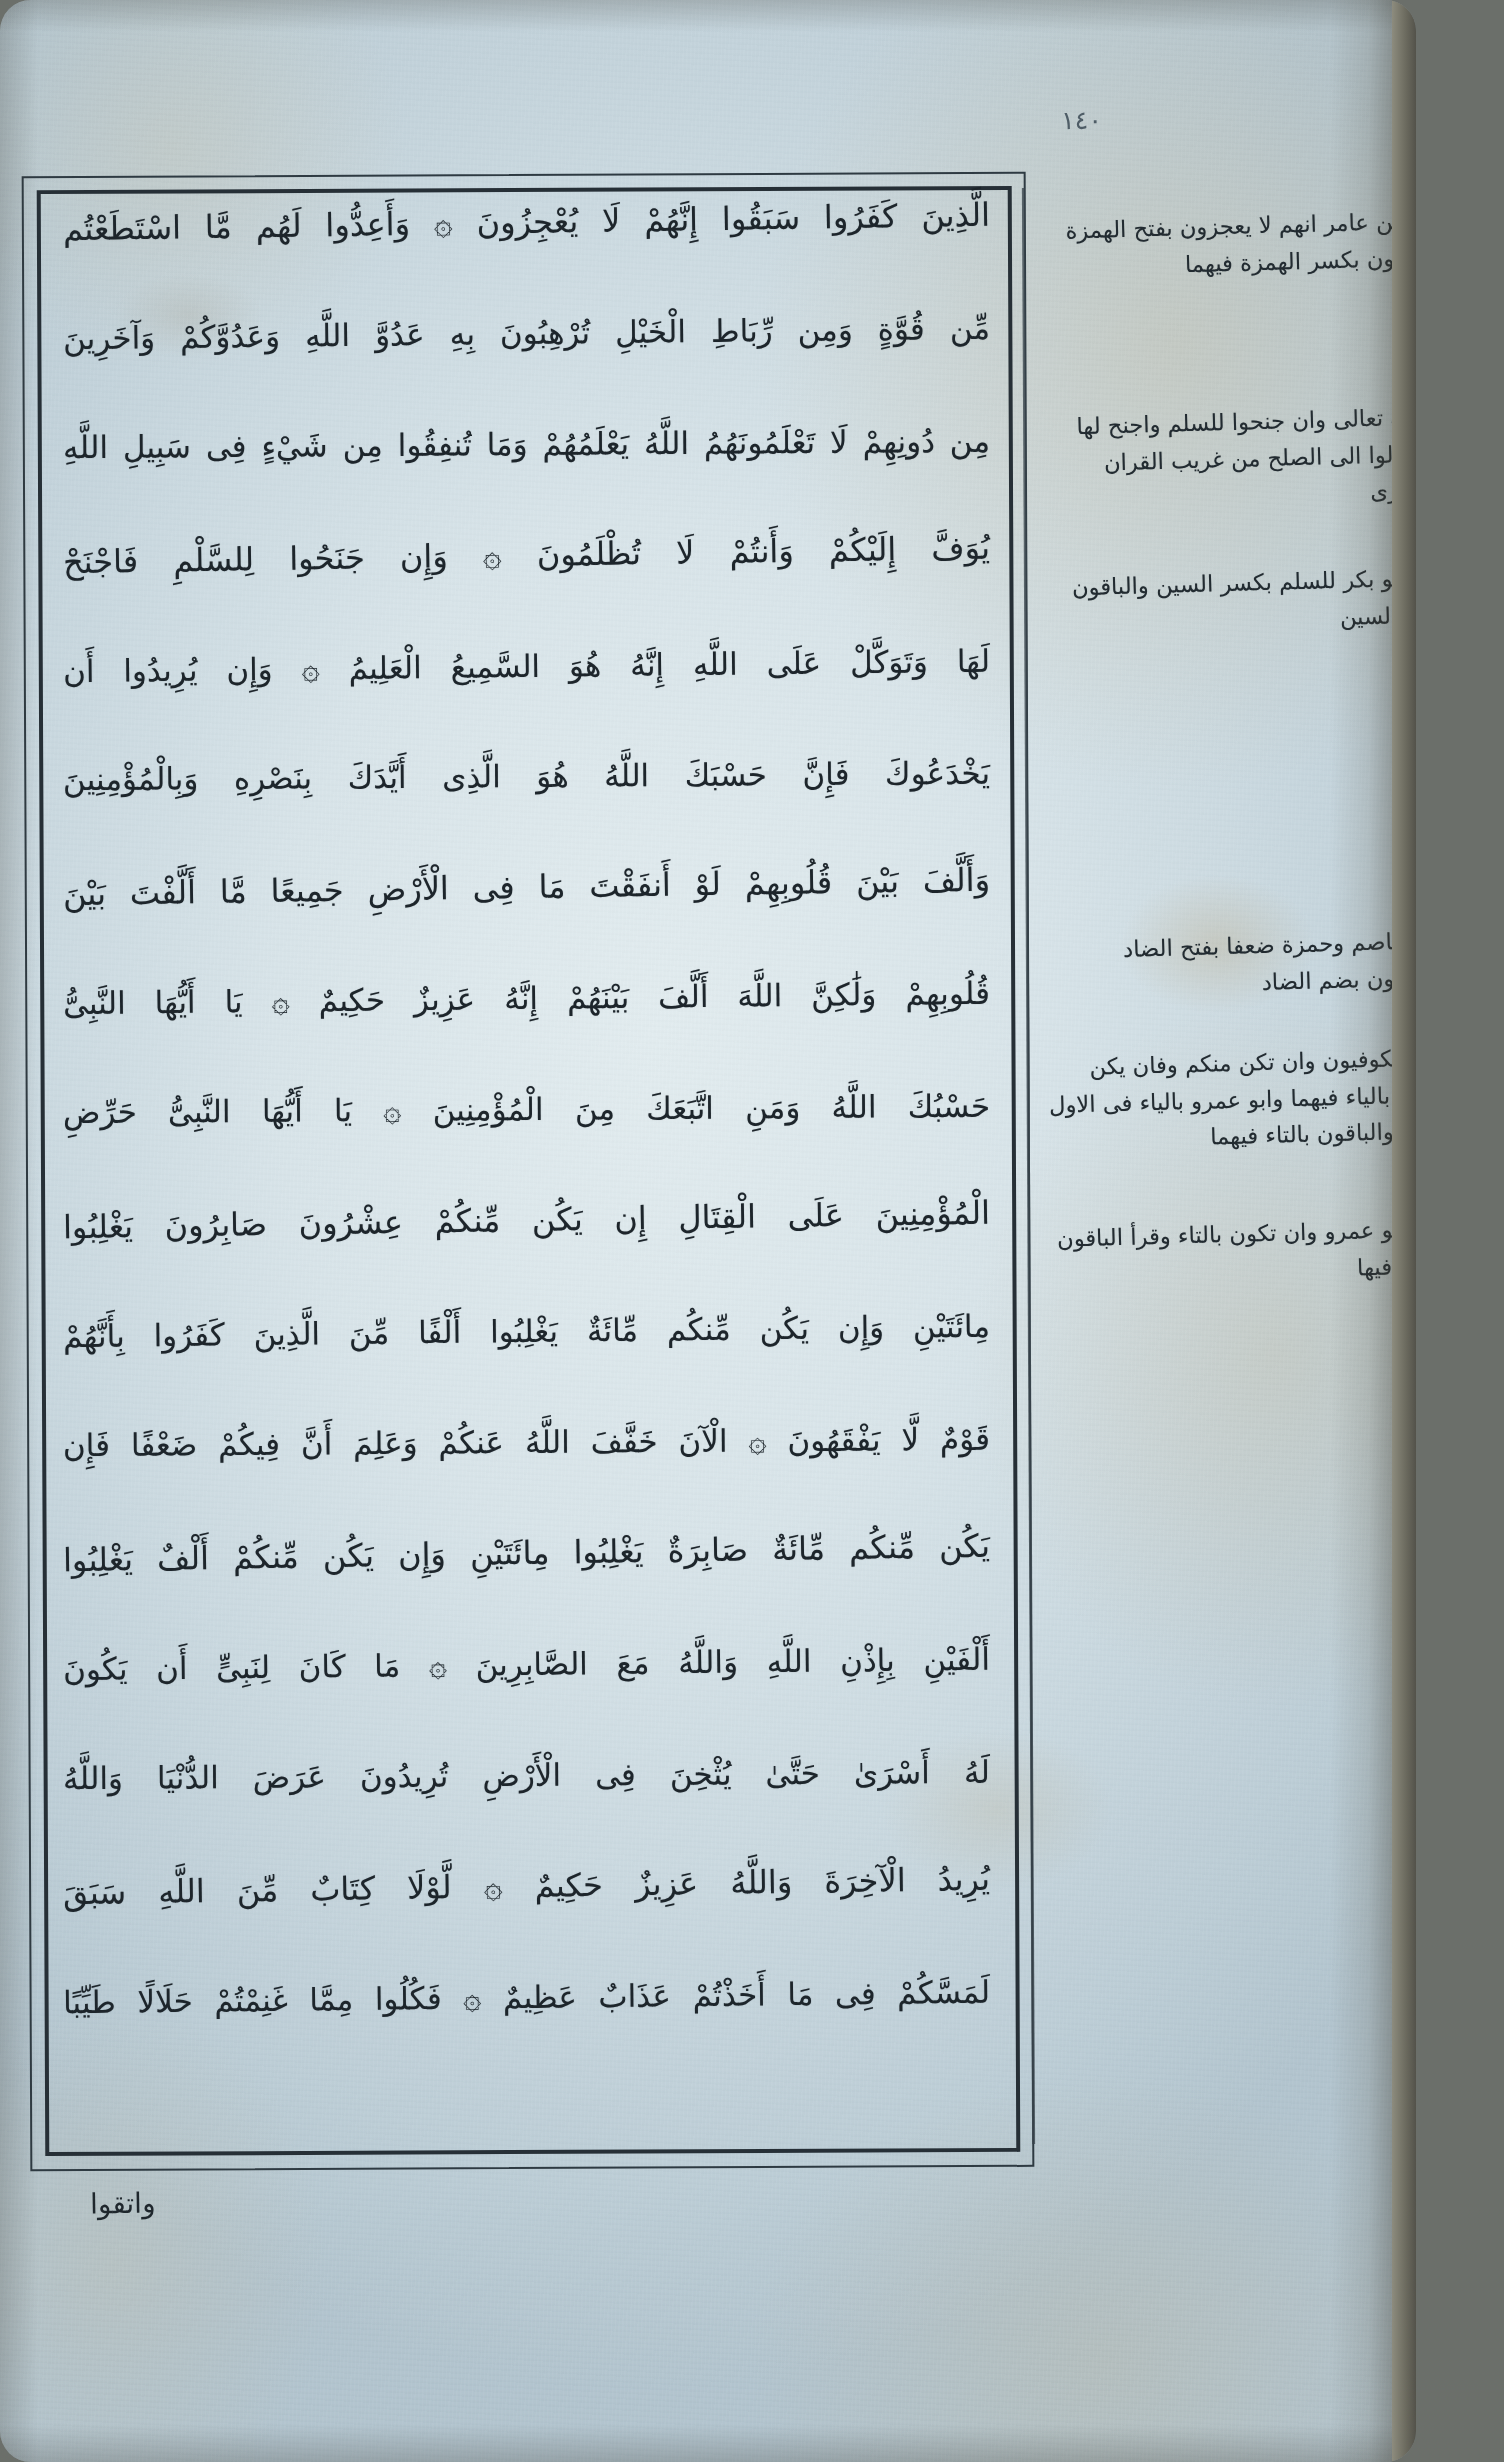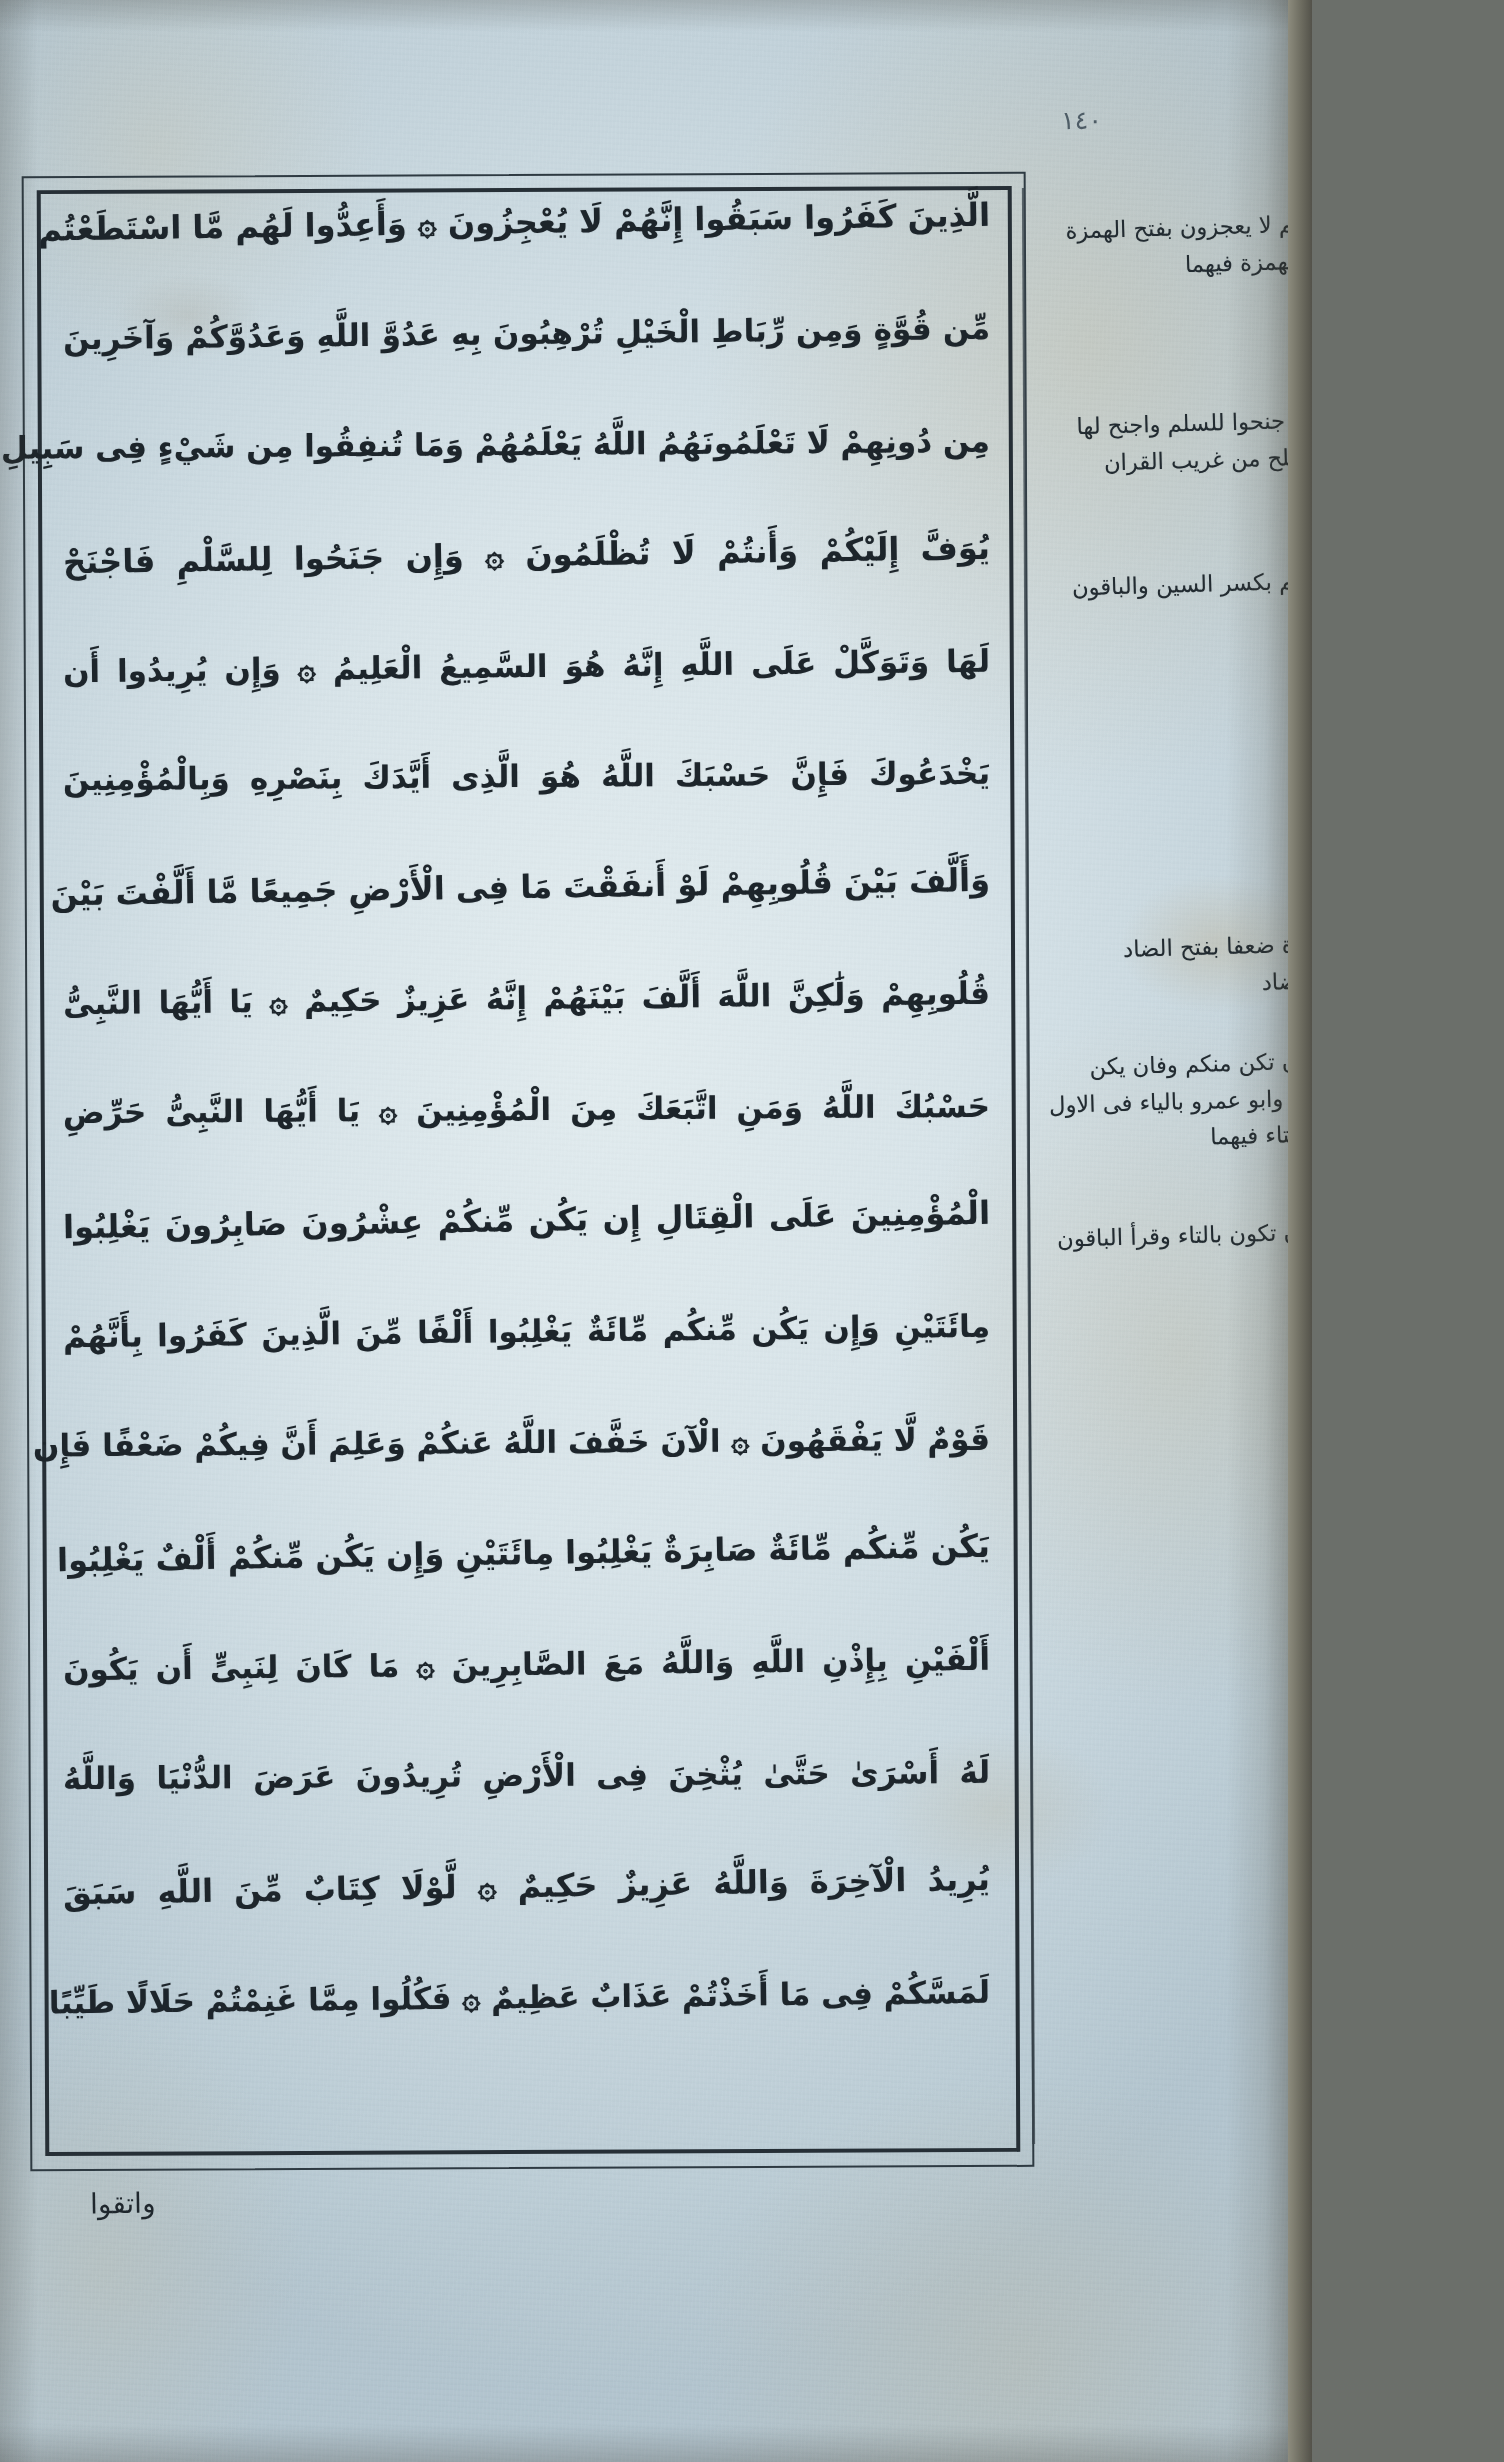--- a/index.html
+++ b/index.html
@@ -3,26 +3,27 @@
 <meta charset="utf-8">
 <title>Manuscript Page</title>
 <style>
   html, body {
     margin: 0;
     padding: 0;
     background: #6b6f6a;
   }
   .page {
     position: relative;
-    width: 1312px;
+    width: 1416px;
     height: 2462px;
     overflow: hidden;
     font-family: "DejaVu Sans", sans-serif;
     background:
       radial-gradient(ellipse 70% 55% at 46% 42%, #e2ecef 0%, #d8e4e9 38%, #cad9e0 62%, #bccdd6 85%, #b2c4ce 100%);
+    border-radius: 31px;
   }
   
   .paper-tint-warm {
     position: absolute;
     inset: 0;
     background:
       radial-gradient(ellipse 42% 26% at 83% 14%, rgba(196,178,140,0.30), rgba(196,178,140,0) 70%),
       radial-gradient(ellipse 30% 20% at 90% 55%, rgba(188,168,128,0.24), rgba(188,168,128,0) 72%),
       radial-gradient(ellipse 34% 16% at 78% 96%, rgba(186,170,134,0.22), rgba(186,170,134,0) 74%),
       radial-gradient(ellipse 22% 12% at 12% 6%, rgba(200,186,152,0.22), rgba(200,186,152,0) 76%),
@@ -125,21 +126,20 @@
   }
 
   
   .main-text {
     position: absolute;
     left: 56px;
     top: 202px;
     width: 940px;
     height: 1937px;
     direction: rtl;
-    font-weight: bold;
   }
   .line {
     position: absolute;
     right: 5.6px;
     width: 927px;
     text-align: justify;
     text-align-last: justify;
     direction: rtl;
     font-family: "DejaVu Sans", sans-serif;
     font-size: 31px;

